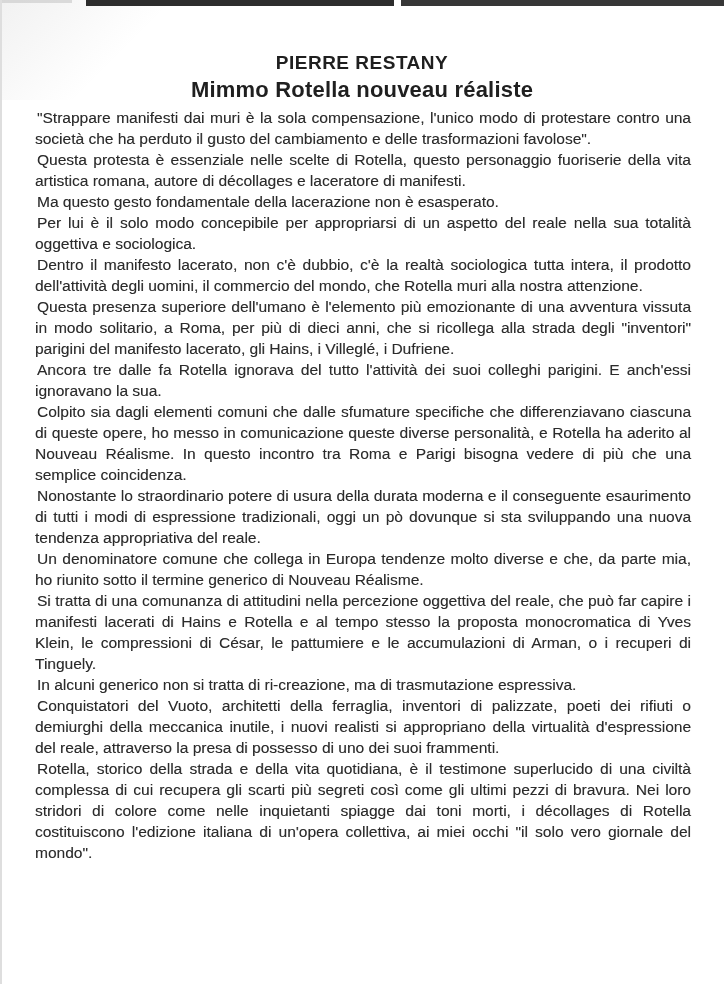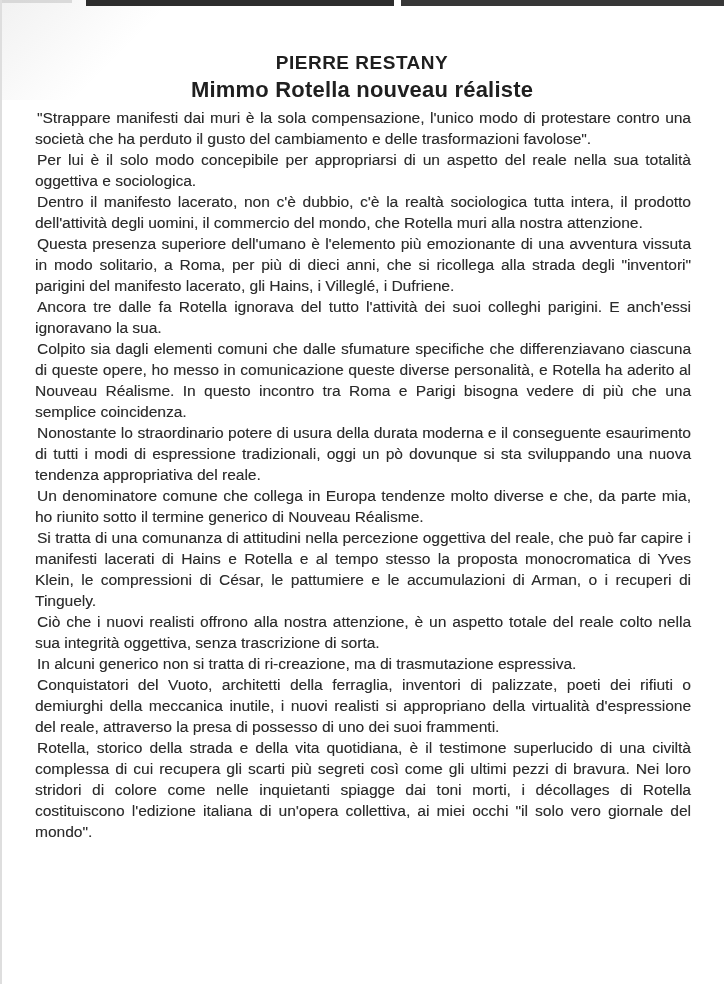--- a/index.html
+++ b/index.html
@@ -75,29 +75,30 @@
   <div class="art top-seg1"></div>
   <div class="art top-seg2"></div>
   <div class="art top-seg3"></div>
   <div class="art left-line"></div>
 
   <h1 class="title1">PIERRE RESTANY</h1>
   <h2 class="title2">Mimmo Rotella nouveau réaliste</h2>
 
   <div class="bodytext">
     <p>"Strappare manifesti dai muri è la sola compensazione, l'unico modo di protestare contro una società che ha perduto il gusto del cambiamento e delle trasformazioni favolose".</p>
+    <p>Questa protesta è essenziale nelle scelte di Rotella, questo personaggio fuoriserie della vita artistica romana, autore di décollages e laceratore di manifesti.</p>
+    <p>Ma questo gesto fondamentale della lacerazione non è esasperato.</p>
     <p>Per lui è il solo modo concepibile per appropriarsi di un aspetto del reale nella sua totalità oggettiva e sociologica.</p>
     <p>Dentro il manifesto lacerato, non c'è dubbio, c'è la realtà sociologica tutta intera, il prodotto dell'attività degli uomini, il commercio del mondo, che Rotella muri alla nostra attenzione.</p>
     <p>Questa presenza superiore dell'umano è l'elemento più emozionante di una avventura vissuta in modo solitario, a Roma, per più di dieci anni, che si ricollega alla strada degli "inventori" parigini del manifesto lacerato, gli Hains, i Villeglé, i Dufriene.</p>
     <p>Ancora tre dalle fa Rotella ignorava del tutto l'attività dei suoi colleghi parigini. E anch'essi ignoravano la sua.</p>
     <p>Colpito sia dagli elementi comuni che dalle sfumature specifiche che differenziavano ciascuna di queste opere, ho messo in comunicazione queste diverse personalità, e Rotella ha aderito al Nouveau Réalisme. In questo incontro tra Roma e Parigi bisogna vedere di più che una semplice coincidenza.</p>
     <p>Nonostante lo straordinario potere di usura della durata moderna e il conseguente esaurimento di tutti i modi di espressione tradizionali, oggi un pò dovunque si sta sviluppando una nuova tendenza appropriativa del reale.</p>
     <p>Un denominatore comune che collega in Europa tendenze molto diverse e che, da parte mia, ho riunito sotto il termine generico di Nouveau Réalisme.</p>
     <p>Si tratta di una comunanza di attitudini nella percezione oggettiva del reale, che può far capire i manifesti lacerati di Hains e Rotella e al tempo stesso la proposta monocromatica di Yves Klein, le compressioni di César, le pattumiere e le accumulazioni di Arman, o i recuperi di Tinguely.</p>
-    <p>Ciò che i nuovi realisti offrono alla nostra attenzione, è un aspetto totale del reale colto nella sua integrità oggettiva, senza trascrizione di sorta.</p>
     <p>In alcuni generico non si tratta di ri-creazione, ma di trasmutazione espressiva.</p>
     <p>Conquistatori del Vuoto, architetti della ferraglia, inventori di palizzate, poeti dei rifiuti o demiurghi della meccanica inutile, i nuovi realisti si appropriano della virtualità d'espressione del reale, attraverso la presa di possesso di uno dei suoi frammenti.</p>
     <p>Rotella, storico della strada e della vita quotidiana, è il testimone superlucido di una civiltà complessa di cui recupera gli scarti più segreti così come gli ultimi pezzi di bravura. Nei loro stridori di colore come nelle inquietanti spiagge dai toni morti, i décollages di Rotella costituiscono l'edizione italiana di un'opera collettiva, ai miei occhi "il solo vero giornale del mondo".</p>
 
   </div>
 
   <div class="art bot-dark"></div>
   <div class="art bot-d1"></div>
   <div class="art bot-d2"></div>
   <div class="art bot-d3"></div>

